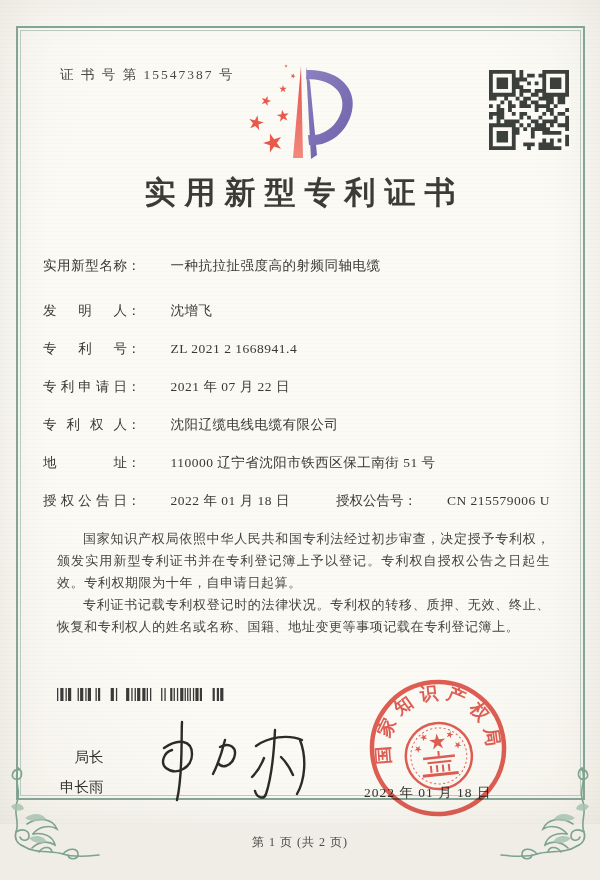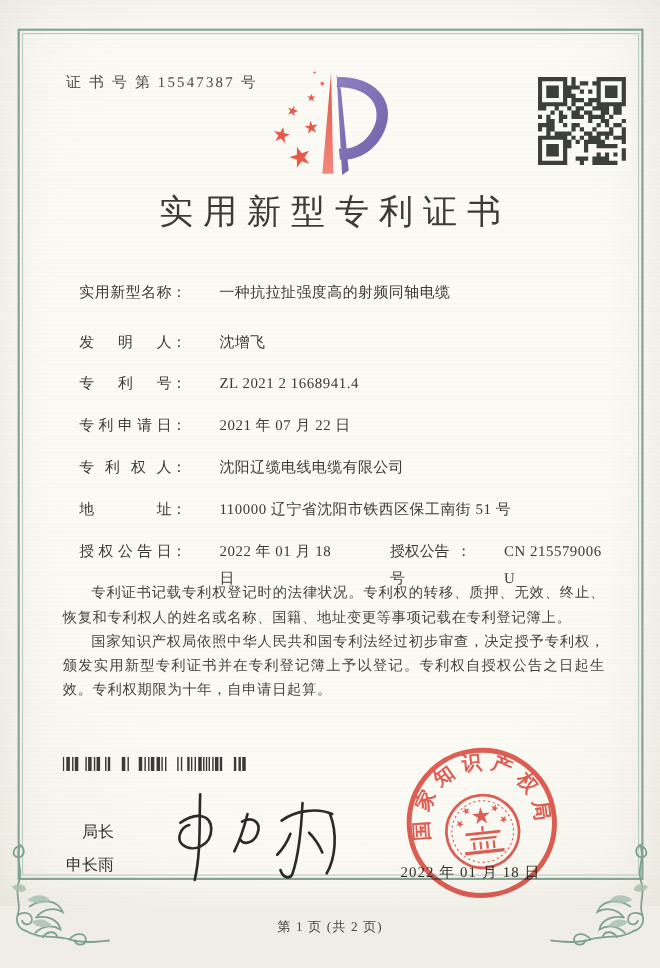--- a/index.html
+++ b/index.html
@@ -24,24 +24,24 @@
     border:1px solid #b9cbbd;
   }
   .cert-number{
     position:absolute;left:60px;top:66px;
     font-size:13.5px;color:#4b4a45;letter-spacing:2px;
   }
   .logo{position:absolute;left:236px;top:56px;}
   .qr{position:absolute;left:489px;top:70px;}
   .title{
     position:absolute;left:0;top:172px;width:100%;
-    text-align:center;font-size:31px;font-weight:normal;color:#3c3b36;
+    text-align:center;font-size:31px;font-weight:bold;color:#3c3b36;
     letter-spacing:9px;margin:0;text-indent:9px;
   }
-  .fields{position:absolute;left:72px;top:253px;right:50px;font-size:13.5px;color:#3a3935;}
+  .fields{position:absolute;left:43px;top:253px;right:50px;font-size:13.5px;color:#3a3935;}
   .frow{margin-bottom:13px;line-height:25px;display:flex;align-items:baseline;}
   .frow.first{margin-bottom:20px;}
   .flabel{
     display:inline-block;width:84px;
     text-align:justify;text-align-last:justify;
     flex:none;letter-spacing:0;
   }
   .fcolon{flex:none;margin-right:6px;}
   .fvalue{letter-spacing:0.5px;margin-left:24px;}
   .gazette{margin-left:46px;display:flex;align-items:baseline;}
@@ -152,22 +152,22 @@
       <span class="fvalue">2022 年 01 月 18 日</span>
       <span class="gazette">
         <span>授权公告号</span>
           <span class="fcolon">：</span>
         <span class="fvalue">CN 215579006 U</span>
       </span>
     </div>
   </div>
 
   <div class="body-text">
+    <p>国家知识产权局依照中华人民共和国专利法经过初步审查，决定授予专利权，颁发实用新型专利证书并在专利登记簿上予以登记。专利权自授权公告之日起生效。专利权期限为十年，自申请日起算。</p>
     <p>专利证书记载专利权登记时的法律状况。专利权的转移、质押、无效、终止、恢复和专利权人的姓名或名称、国籍、地址变更等事项记载在专利登记簿上。</p>
-    <p>国家知识产权局依照中华人民共和国专利法经过初步审查，决定授予专利权，颁发实用新型专利证书并在专利登记簿上予以登记。专利权自授权公告之日起生效。专利权期限为十年，自申请日起算。</p>
   </div>
 
   <svg class="barcode" width="170" height="13" viewBox="0 0 170 13">
     <path id="barcode-bars" fill="#3a3a38" d="M0.0 0h1.3v13h-1.3zM3.3 0h3.2v13h-3.2zM8.5 0h1.3v13h-1.3zM11.0 0h3.2v13h-3.2zM20.6 0h1.3v13h-1.3zM23.1 0h3.2v13h-3.2zM28.3 0h1.3v13h-1.3zM30.8 0h3.2v13h-3.2zM38.5 0h1.3v13h-1.3zM41.0 0h2.2v13h-2.2zM53.7 0h3.2v13h-3.2zM58.9 0h1.3v13h-1.3zM69.1 0h3.2v13h-3.2zM74.3 0h1.3v13h-1.3zM77.6 0h1.3v13h-1.3zM80.1 0h3.2v13h-3.2zM85.3 0h3.2v13h-3.2zM89.7 0h1.3v13h-1.3zM93.0 0h1.3v13h-1.3zM104.1 0h1.3v13h-1.3zM107.4 0h1.3v13h-1.3zM113.2 0h2.2v13h-2.2zM116.6 0h1.3v13h-1.3zM119.9 0h1.3v13h-1.3zM123.2 0h3.2v13h-3.2zM127.6 0h1.3v13h-1.3zM130.1 0h1.3v13h-1.3zM132.6 0h1.3v13h-1.3zM135.9 0h1.3v13h-1.3zM138.4 0h3.2v13h-3.2zM142.8 0h2.2v13h-2.2zM155.6 0h2.2v13h-2.2zM159.8 0h2.2v13h-2.2zM163.2 0h3.2v13h-3.2z"></path>
   </svg>
 
   <div class="signer">
     <div>局长</div>
     <div>申长雨</div>
   </div>

